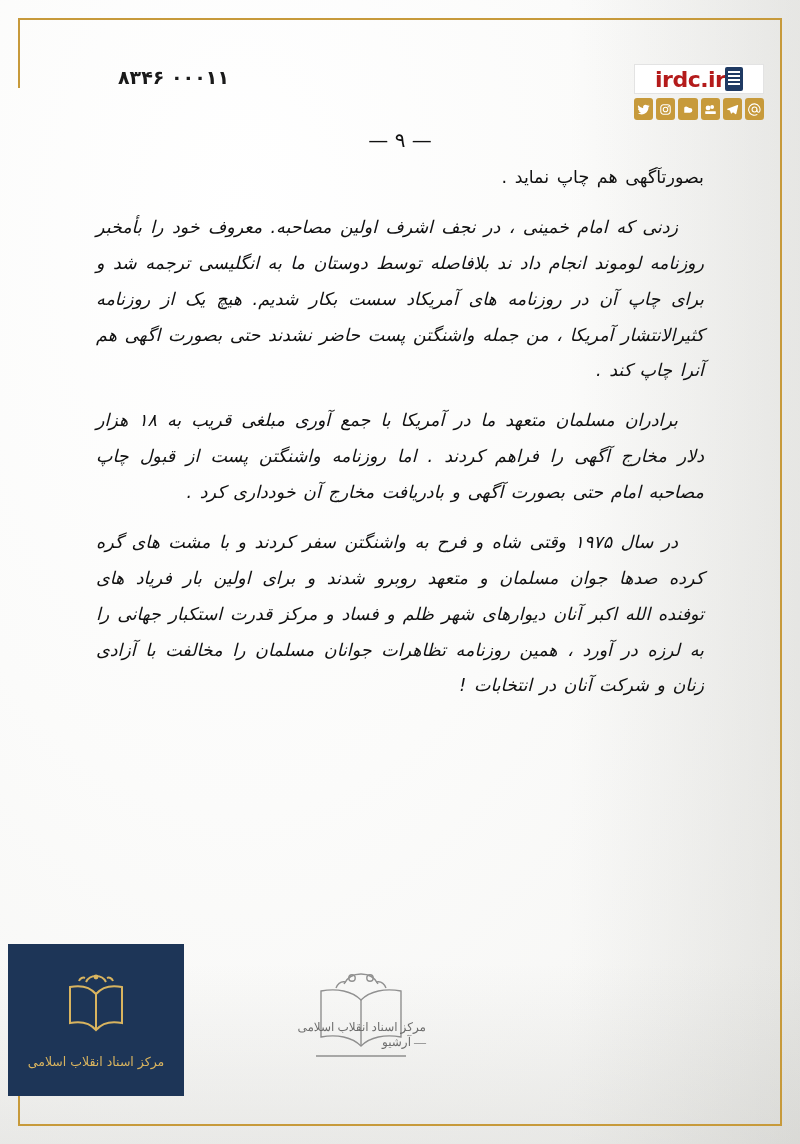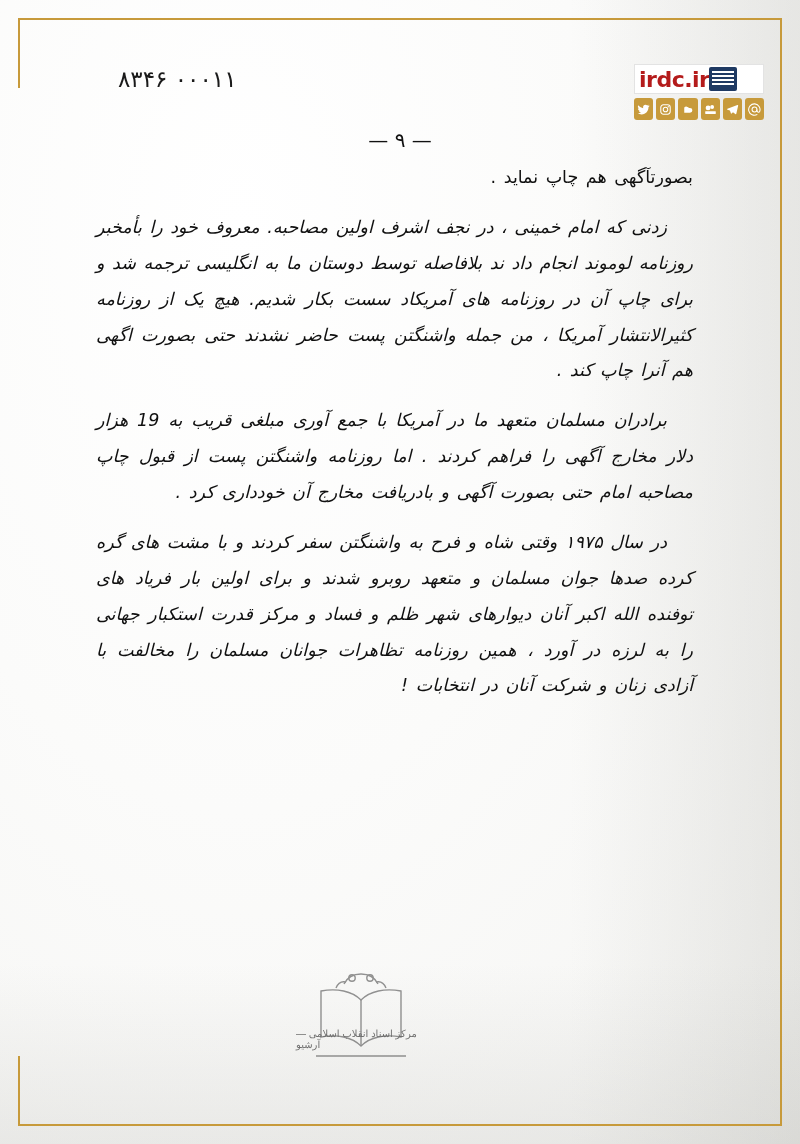--- a/index.html
+++ b/index.html
@@ -49,39 +49,40 @@
   #frame-bottom { bottom: 18px; left: 18px; width: 764px; height: 2px; }
   #frame-left-bottom { bottom: 18px; left: 18px; width: 2px; height: 70px; }
 
   
   #archive-number {
     position: absolute;
     top: 66px;
     left: 118px;
     direction: ltr;
     font-family: "DejaVu Sans", sans-serif;
-    font-size: 23px;
+    font-size: 19px;
     letter-spacing: 3px;
     color: #1a1a1a;
     white-space: nowrap;
+    font-weight: bold;
   }
 
   #logo-block {
     position: absolute;
     top: 64px;
     right: 36px;
     width: 130px;
   }
   #logo-main {
     display: flex;
     align-items: center;
     justify-content: flex-end;
     background: #ffffff;
     border: 1px solid #e3e3e3;
-    padding: 2px 4px;
+    padding: 2px 20px;
     height: 30px;
     box-sizing: border-box;
   }
   #logo-text {
     color: #b41b1b;
     font-family: "DejaVu Sans", sans-serif;
     font-weight: bold;
     font-size: 22px;
     direction: ltr;
     letter-spacing: -0.5px;
@@ -140,21 +141,21 @@
     position: absolute;
     top: 160px;
     right: 96px;
     left: 96px;
     direction: rtl;
     text-align: justify;
     color: #101010;
     font-family: "DejaVu Sans", sans-serif;
   }
   .para {
-    margin: 0 11px 14px 0;
+    margin: 0 0 14px 0;
     font-size: 17.5px;
     line-height: 2.05;
     letter-spacing: 0.2px;
     word-spacing: 2px;
     text-align: justify;
     text-justify: inter-word;
   }
   .para.indent { text-indent: 26px; font-style: italic; }
   .para.last   { margin-bottom: 0; }
 
@@ -191,25 +192,25 @@
     bottom: 68px;
     width: 130px;
     height: 110px;
     opacity: 0.72;
   }
   #stamp svg { display:block; }
   #stamp .stamp-label {
     position: absolute;
     left: 0; right: 0;
     bottom: 26px;
-    text-align: left;
-    font-size: 10px;
+    text-align: right;
+    font-size: 12px;
     color: #3a3a3a;
     direction: rtl;
-    font-family: Liberation Sans, sans-serif;
+    font-family: Liberation Serif, serif;
   }
 </style>
 </head>
 <body>
 
 <div id="page">
 
   <div id="paper-shade"></div>
   <div id="paper-shade-bottom"></div>
 
@@ -268,24 +269,36 @@
         </svg>
       </span>
     </div>
   </div>
 
   <div id="page-number">— ۹ —</div>
 
   <div id="body-text">
     <p class="para">بصورتآگهی هم چاپ نماید .</p>
     <p class="para indent">زدنی که امام خمینی ، در نجف اشرف اولین مصاحبه. معروف خود را بأمخبر روزنامه لوموند انجام داد ند بلافاصله توسط دوستان ما به انگلیسی ترجمه شد و برای چاپ آن در روزنامه های آمریکاد سست بکار شدیم. هیچ یک از روزنامه کثیرالانتشار آمریکا ، من جمله واشنگتن پست حاضر نشدند حتی بصورت اگهی هم آنرا چاپ کند .</p>
-    <p class="para indent">برادران مسلمان متعهد ما در آمریکا با جمع آوری مبلغی قریب به 19 هزار دلار مخارج آگهی را فراهم کردند . اما روزنامه واشنگتن پست از قبول چاپ مصاحبه امام حتی بصورت آگهی و بادریافت مخارج آن خودداری کرد .</p>
+    <p class="para indent">برادران مسلمان متعهد ما در آمریکا با جمع آوری مبلغی قریب به ۱۸ هزار دلار مخارج آگهی را فراهم کردند . اما روزنامه واشنگتن پست از قبول چاپ مصاحبه امام حتی بصورت آگهی و بادریافت مخارج آن خودداری کرد .</p>
     <p class="para indent last">در سال ۱۹۷۵ وقتی شاه و فرح به واشنگتن سفر کردند و با مشت های گره کرده صدها جوان مسلمان و متعهد روبرو شدند و برای اولین بار فریاد های توفنده الله اکبر آنان دیوارهای شهر ظلم و فساد و مرکز قدرت استکبار جهانی را به لرزه در آورد ، همین روزنامه تظاهرات جوانان مسلمان را مخالفت با آزادی زنان و شرکت آنان در انتخابات !</p>
   </div>
 
+  <div id="footer-badge">
+    <span class="emblem">
+      <svg width="86" height="74" viewBox="0 0 86 74" fill="none" stroke="#d9b45f" stroke-width="2">
+        <path d="M43 22c-6-7-16-9-26-7v36c10-2 20 0 26 7 6-7 16-9 26-7V15c-10-2-20 0-26 7z"></path>
+        <path d="M43 22v36"></path>
+        <path d="M33 10c2-4 6-6 10-6s8 2 10 6"></path>
+        <circle cx="43" cy="5" r="2.4" fill="#d9b45f" stroke="none"></circle>
+        <path d="M26 9c1-3 4-4 6-3M60 9c-1-3-4-4-6-3"></path>
+      </svg>
+    </span>
+    <span class="badge-caption">مرکز اسناد انقلاب اسلامی</span>
+  </div>
 
   <div id="stamp">
     <svg width="130" height="110" viewBox="0 0 130 110" fill="none" stroke="#5a5a5a" stroke-width="1.4" opacity="0.9">
       <path d="M65 34c-9-9-24-12-40-9v46c16-3 31 0 40 9 9-9 24-12 40-9V25c-16-3-31 0-40 9z"></path>
       <path d="M65 34v46"></path>
       <path d="M48 18c3-6 9-10 17-10s14 4 17 10"></path>
       <circle cx="56" cy="12" r="3.2"></circle>
       <circle cx="74" cy="12" r="3.2"></circle>
       <path d="M40 22c2-5 6-7 10-6M90 22c-2-5-6-7-10-6"></path>
       <path d="M20 90h90"></path>

